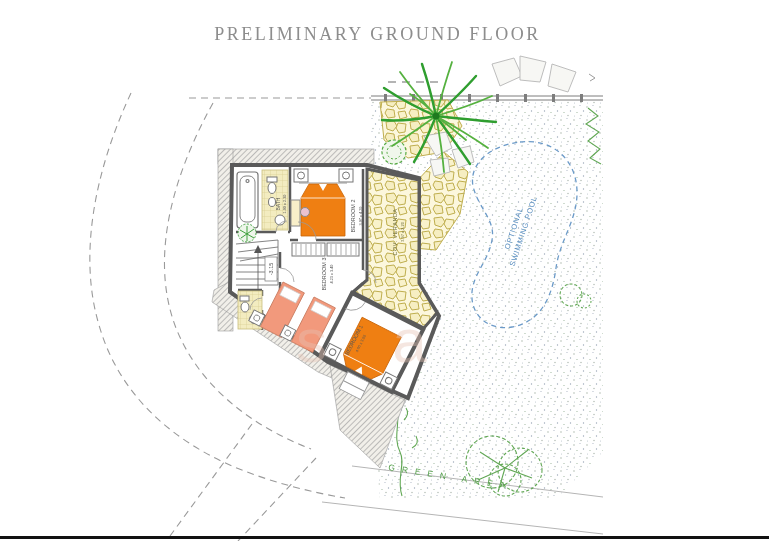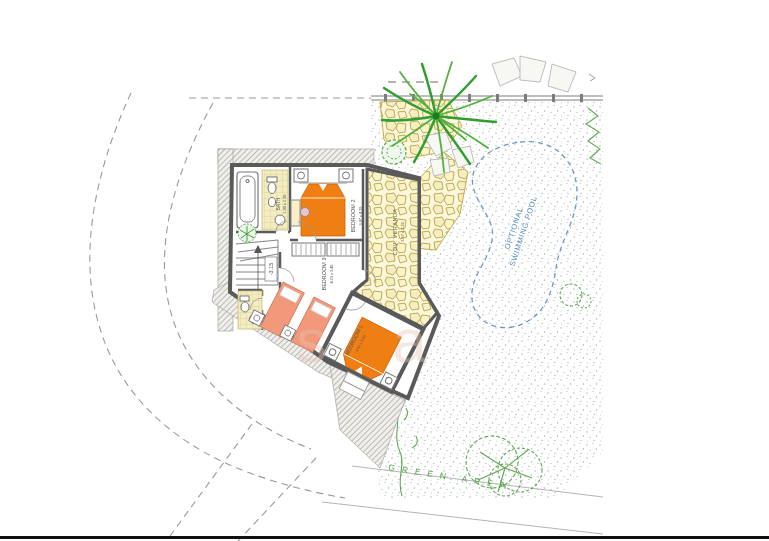--- a/index.html
+++ b/index.html
@@ -10,20 +10,21 @@
          color:#8d8d8d;font-weight:400;}
   .plan-svg{position:absolute;top:0;left:0;}
   .plan-svg text{font-family:"Liberation Sans",sans-serif;}
   .bottom-rule{position:absolute;left:0;bottom:2px;width:769px;height:3px;background:#111111;}
 </style>
 </head>
 <body>
 
 <div class="page">
 
+  <div class="title">PRELIMINARY GROUND FLOOR</div>
 
   <svg class="plan-svg" width="769" height="541" viewBox="0 0 769 541">
     <defs>
       <pattern id="stip" width="13" height="13" patternUnits="userSpaceOnUse">
         <circle cx="2" cy="3" r="0.7" fill="#9fae9f"></circle>
         <circle cx="8" cy="1.5" r="0.6" fill="#a9b2c2"></circle>
         <circle cx="11.5" cy="7" r="0.7" fill="#9aa8b8"></circle>
         <circle cx="5" cy="8.5" r="0.6" fill="#96b096"></circle>
         <circle cx="9" cy="11.5" r="0.7" fill="#aab4ab"></circle>
         <circle cx="2.5" cy="12" r="0.5" fill="#b2bcc6"></circle>

